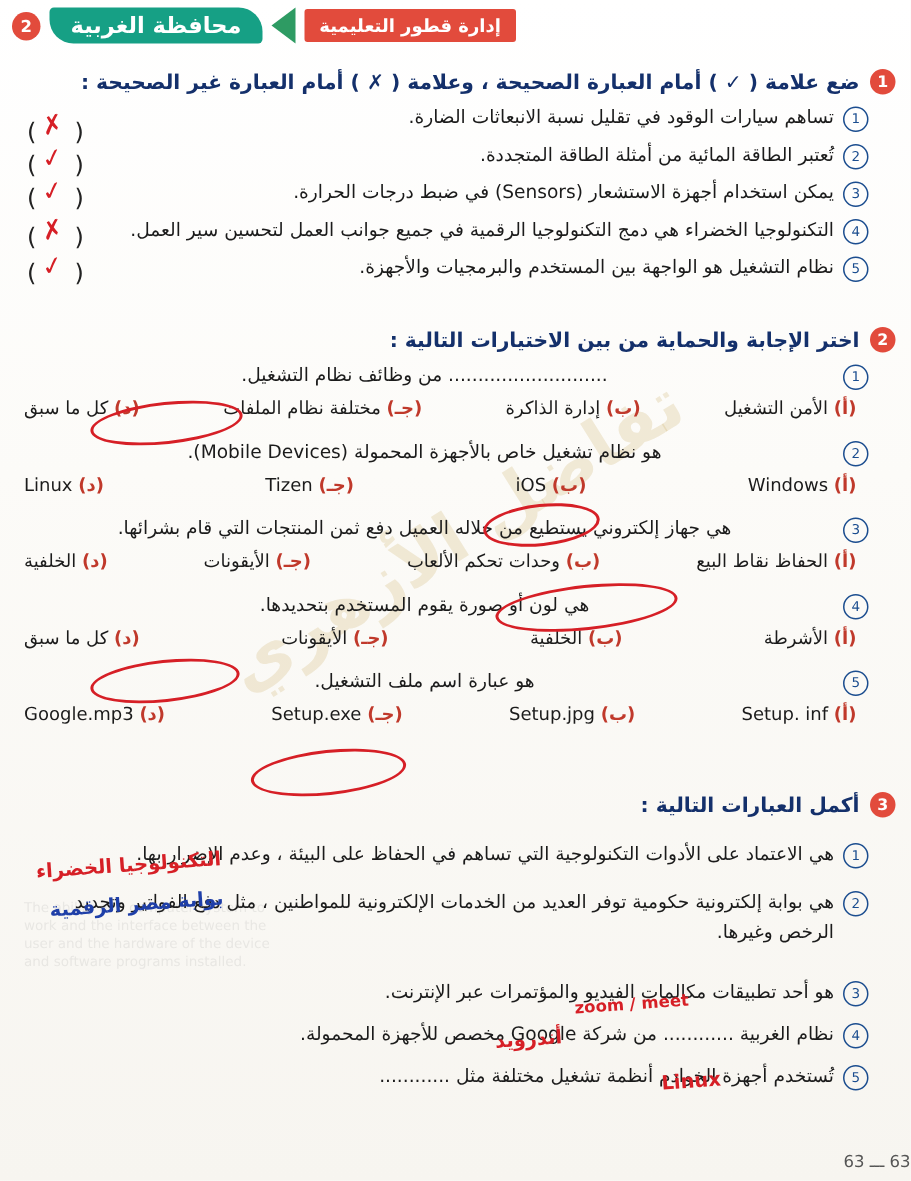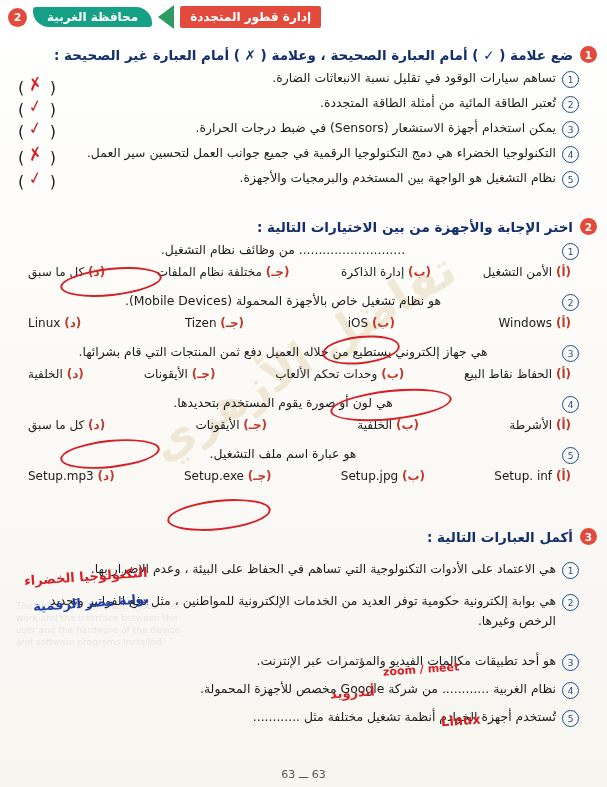--- a/index.html
+++ b/index.html
@@ -22,21 +22,21 @@
     display:flex;align-items:center;justify-content:flex-start;
     gap:6px;padding:0 8px;
   }
   .hdr-circle{
     width:19px;height:19px;border-radius:50%;
     background:#e24b3c;color:#fff;font-size:11px;
     display:flex;align-items:center;justify-content:center;
     font-weight:bold;
   }
   .hdr-title{
-    background:#16a085;color:#fff;font-weight:bold;font-size:12px;
+    background:#16a085;color:#fff;font-weight:bold;font-size:15px;
     padding:3px 14px;border-radius:3px 16px 3px 16px;
     letter-spacing:0.3px;
   }
   .hdr-green-tip{
     width:0;height:0;border-top:12px solid transparent;
     border-bottom:12px solid transparent;border-right:16px solid #2e9b63;
   }
   .hdr-sub{
     background:#e24b3c;color:#fff;font-size:12px;font-weight:bold;
     padding:4px 10px;border-radius:2px;
@@ -64,21 +64,21 @@
     width:15px;height:15px;border-radius:50%;
     border:1px solid #1b4d8f;color:#1b4d8f;font-size:9px;
     display:inline-flex;align-items:center;justify-content:center;
     flex:0 0 auto;margin-top:3px;
   }
   .q-text{flex:1;}
   .choices{
     display:flex;direction:rtl;justify-content:space-between;
     font-size:12px;margin:3px 26px 0 6px;line-height:18px;
   }
-  .choice{white-space:nowrap;margin-left:12px;}
+  .choice{white-space:nowrap;}
   .lbl{color:#c0392b;font-weight:bold;}
   .center-line{text-align:center;}
   
   .ink{
     position:absolute;
     color:#d61f26;
     font-family:"DejaVu Sans", sans-serif;
     font-weight:bold;
     pointer-events:none;
   }
@@ -89,21 +89,21 @@
   .ellipse{
     position:absolute;border:2.1px solid #d61f26;border-radius:50%;
     transform:rotate(-6deg);
   }
   .watermark{
     position:absolute;font-size:46px;color:rgba(200,170,90,.22);
     font-weight:bold;transform:rotate(-32deg);white-space:nowrap;
     pointer-events:none;
   }
   .footer{
-    position:absolute;bottom:6px;left:0;right:0;text-align:center;
+    position:absolute;bottom:6px;left:0;right:0;
     font-size:11px;color:#555;
   }
   .hw{
     color:#d61f26;font-weight:bold;font-size:13px;
     transform:rotate(-4deg);display:inline-block;
   }
   .hw-blue{color:#1f3fa8;}
   .bgfaint{
     position:absolute;color:rgba(120,120,120,.13);font-size:9px;
     line-height:12px;width:180px;direction:ltr;pointer-events:none;
@@ -116,21 +116,21 @@
 
   <div class="watermark" style="top:330px;right:130px;">تفاضل الأزهري</div>
 
   <div class="bgfaint" style="top:600px;left:16px;">
     The ability of a computer system to work and the interface between the
     user and the hardware of the device and software programs installed.
   </div>
 
   <div class="header">
     <div style="flex:1"></div>
-    <div class="hdr-sub">إدارة قطور المتجددة</div>
+    <div class="hdr-sub">إدارة قطور التعليمية</div>
     <div class="hdr-green-tip"></div>
     <div class="hdr-title">محافظة الغربية</div>
     <div class="hdr-circle">2</div>
   </div>
 
   <div class="section" style="top:46px;">
     <div class="sec-head">
       <span class="num-badge">1</span>
       <span>ضع علامة ( ✓ ) أمام العبارة الصحيحة ، وعلامة ( ✗ ) أمام العبارة غير الصحيحة :</span>
     </div>
@@ -174,21 +174,21 @@
     <span class="check" style="position:absolute;left:10px;top:-4px;">✗</span>
   </div>
   <div class="ink" style="top:172px;left:18px;">
     <span style="color:#222;font-weight:normal;">(&nbsp;&nbsp;&nbsp;&nbsp;&nbsp;)</span>
     <span class="check" style="position:absolute;left:10px;top:-4px;">✓</span>
   </div>
 
   <div class="section" style="top:218px;">
     <div class="sec-head">
       <span class="num-badge">2</span>
-      <span>اختر الإجابة والأجهزة من بين الاختيارات التالية :</span>
+      <span>اختر الإجابة والحماية من بين الاختيارات التالية :</span>
     </div>
 
     <div class="q-row" style="margin-right:18px;">
       <span class="q-idx">1</span>
       <span class="q-text center-line">........................... من وظائف نظام التشغيل.</span>
     </div>
     <div class="choices">
       <span class="choice"><span class="lbl">(أ)</span> <span>الأمن التشغيل</span></span>
       <span class="choice"><span class="lbl">(ب)</span> <span>إدارة الذاكرة</span></span>
       <span class="choice"><span class="lbl">(جـ)</span> <span>مختلفة نظام الملفات</span></span>
@@ -229,21 +229,21 @@
     </div>
 
     <div class="q-row" style="margin-right:18px;margin-top:10px;">
       <span class="q-idx">5</span>
       <span class="q-text center-line">هو عبارة اسم ملف التشغيل.</span>
     </div>
     <div class="choices">
       <span class="choice"><span class="lbl">(أ)</span> <span>Setup. inf</span></span>
       <span class="choice"><span class="lbl">(ب)</span> <span>Setup.jpg</span></span>
       <span class="choice"><span class="lbl">(جـ)</span> <span>Setup.exe</span></span>
-      <span class="choice"><span class="lbl">(د)</span> <span>Setup.mp3</span></span>
+      <span class="choice"><span class="lbl">(د)</span> <span>Google.mp3</span></span>
     </div>
   </div>
 
   <div class="ellipse" style="top:268px;left:60px;width:98px;height:24px;"></div>
   <div class="ellipse" style="top:336px;left:322px;width:74px;height:24px;"></div>
   <div class="ellipse" style="top:390px;left:330px;width:118px;height:26px;"></div>
   <div class="ellipse" style="top:440px;left:60px;width:96px;height:24px;"></div>
   <div class="ellipse" style="top:500px;left:167px;width:100px;height:26px;"></div>
 
   <div class="section" style="top:528px;">

